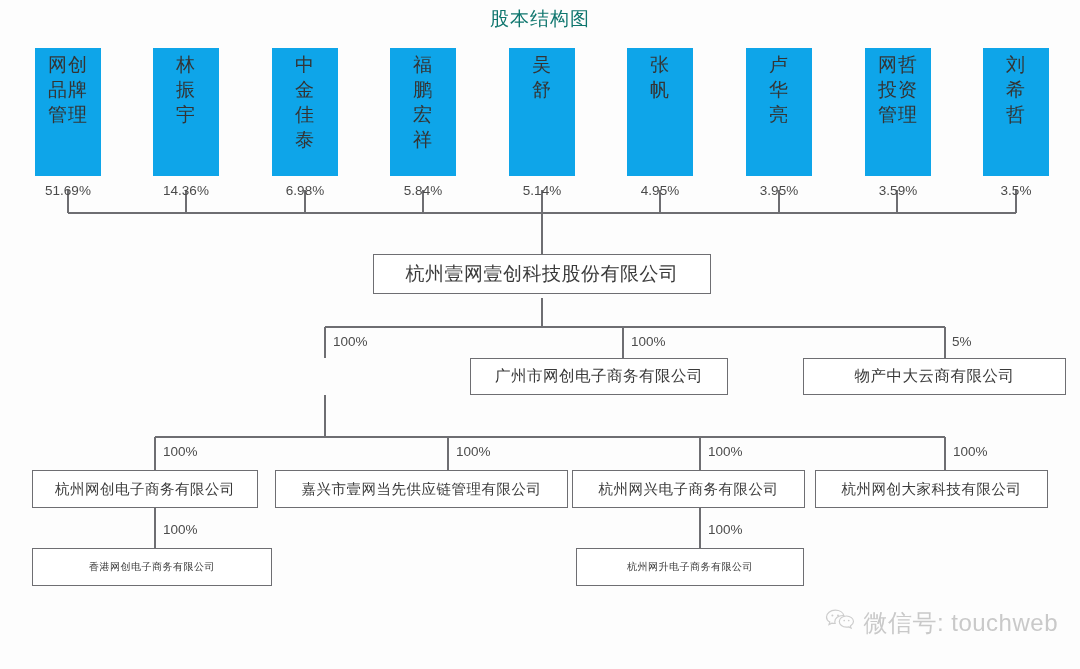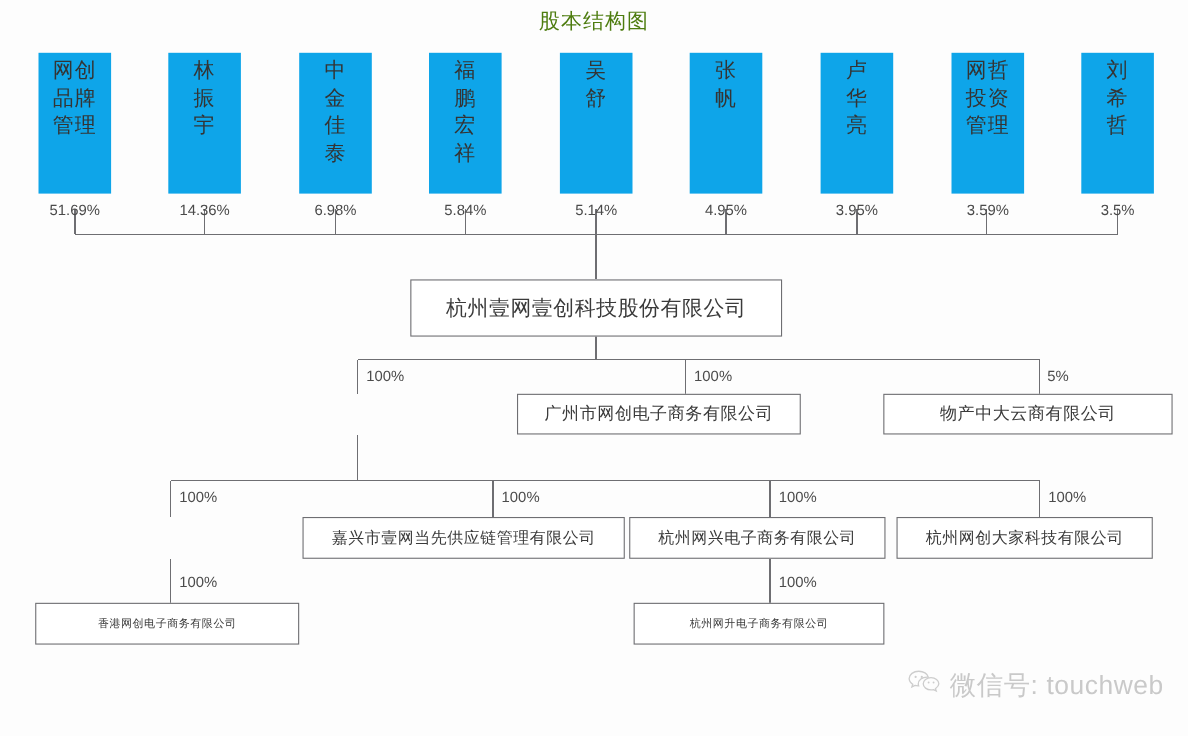--- a/index.html
+++ b/index.html
@@ -22,21 +22,21 @@
     height: 669px;
     pointer-events: none;
   }
   .title {
     position: absolute;
     left: 0;
     top: 6px;
     width: 1080px;
     text-align: center;
     font-size: 19px;
-    color: #4d7c0f;
+    color: #0f766e;
     letter-spacing: 1px;
   }
   
   .sh {
     position: absolute;
     width: 66px;
     text-align: center;
   }
   .sh-box {
     background: #0ea5e9;
@@ -211,35 +211,38 @@
 
   <div class="sh" style="left:983px; top:48px;">
     <div class="sh-box">
       <span class="ln">刘</span>
       <span class="ln">希</span>
       <span class="ln">哲</span>
     </div>
     <div class="sh-pct">3.5%</div>
   </div>
 
-  <div class="nb nb-root" style="left:373px; top:254px; width:338px; height:52px;">
+  <div class="nb nb-root" style="left:373px; top:254px; width:338px; height:40px;">
     <span>杭州壹网壹创科技股份有限公司</span>
   </div>
 
   <div class="nb nb-l3" style="left:470px; top:358px; width:258px; height:37px;">
     <span>广州市网创电子商务有限公司</span>
   </div>
   <div class="nb nb-l3" style="left:803px; top:358px; width:263px; height:37px;">
     <span>物产中大云商有限公司</span>
   </div>
 
   <div class="pct" style="left:333px; top:334px;">100%</div>
   <div class="pct" style="left:631px; top:334px;">100%</div>
   <div class="pct" style="left:952px; top:334px;">5%</div>
 
+  <div class="nb nb-l4" style="left:32px; top:470px; width:226px; height:38px;">
+    <span>杭州网创电子商务有限公司</span>
+  </div>
   <div class="nb nb-l4" style="left:275px; top:470px; width:293px; height:38px;">
     <span>嘉兴市壹网当先供应链管理有限公司</span>
   </div>
   <div class="nb nb-l4" style="left:572px; top:470px; width:233px; height:38px;">
     <span>杭州网兴电子商务有限公司</span>
   </div>
   <div class="nb nb-l4" style="left:815px; top:470px; width:233px; height:38px;">
     <span>杭州网创大家科技有限公司</span>
   </div>
 

